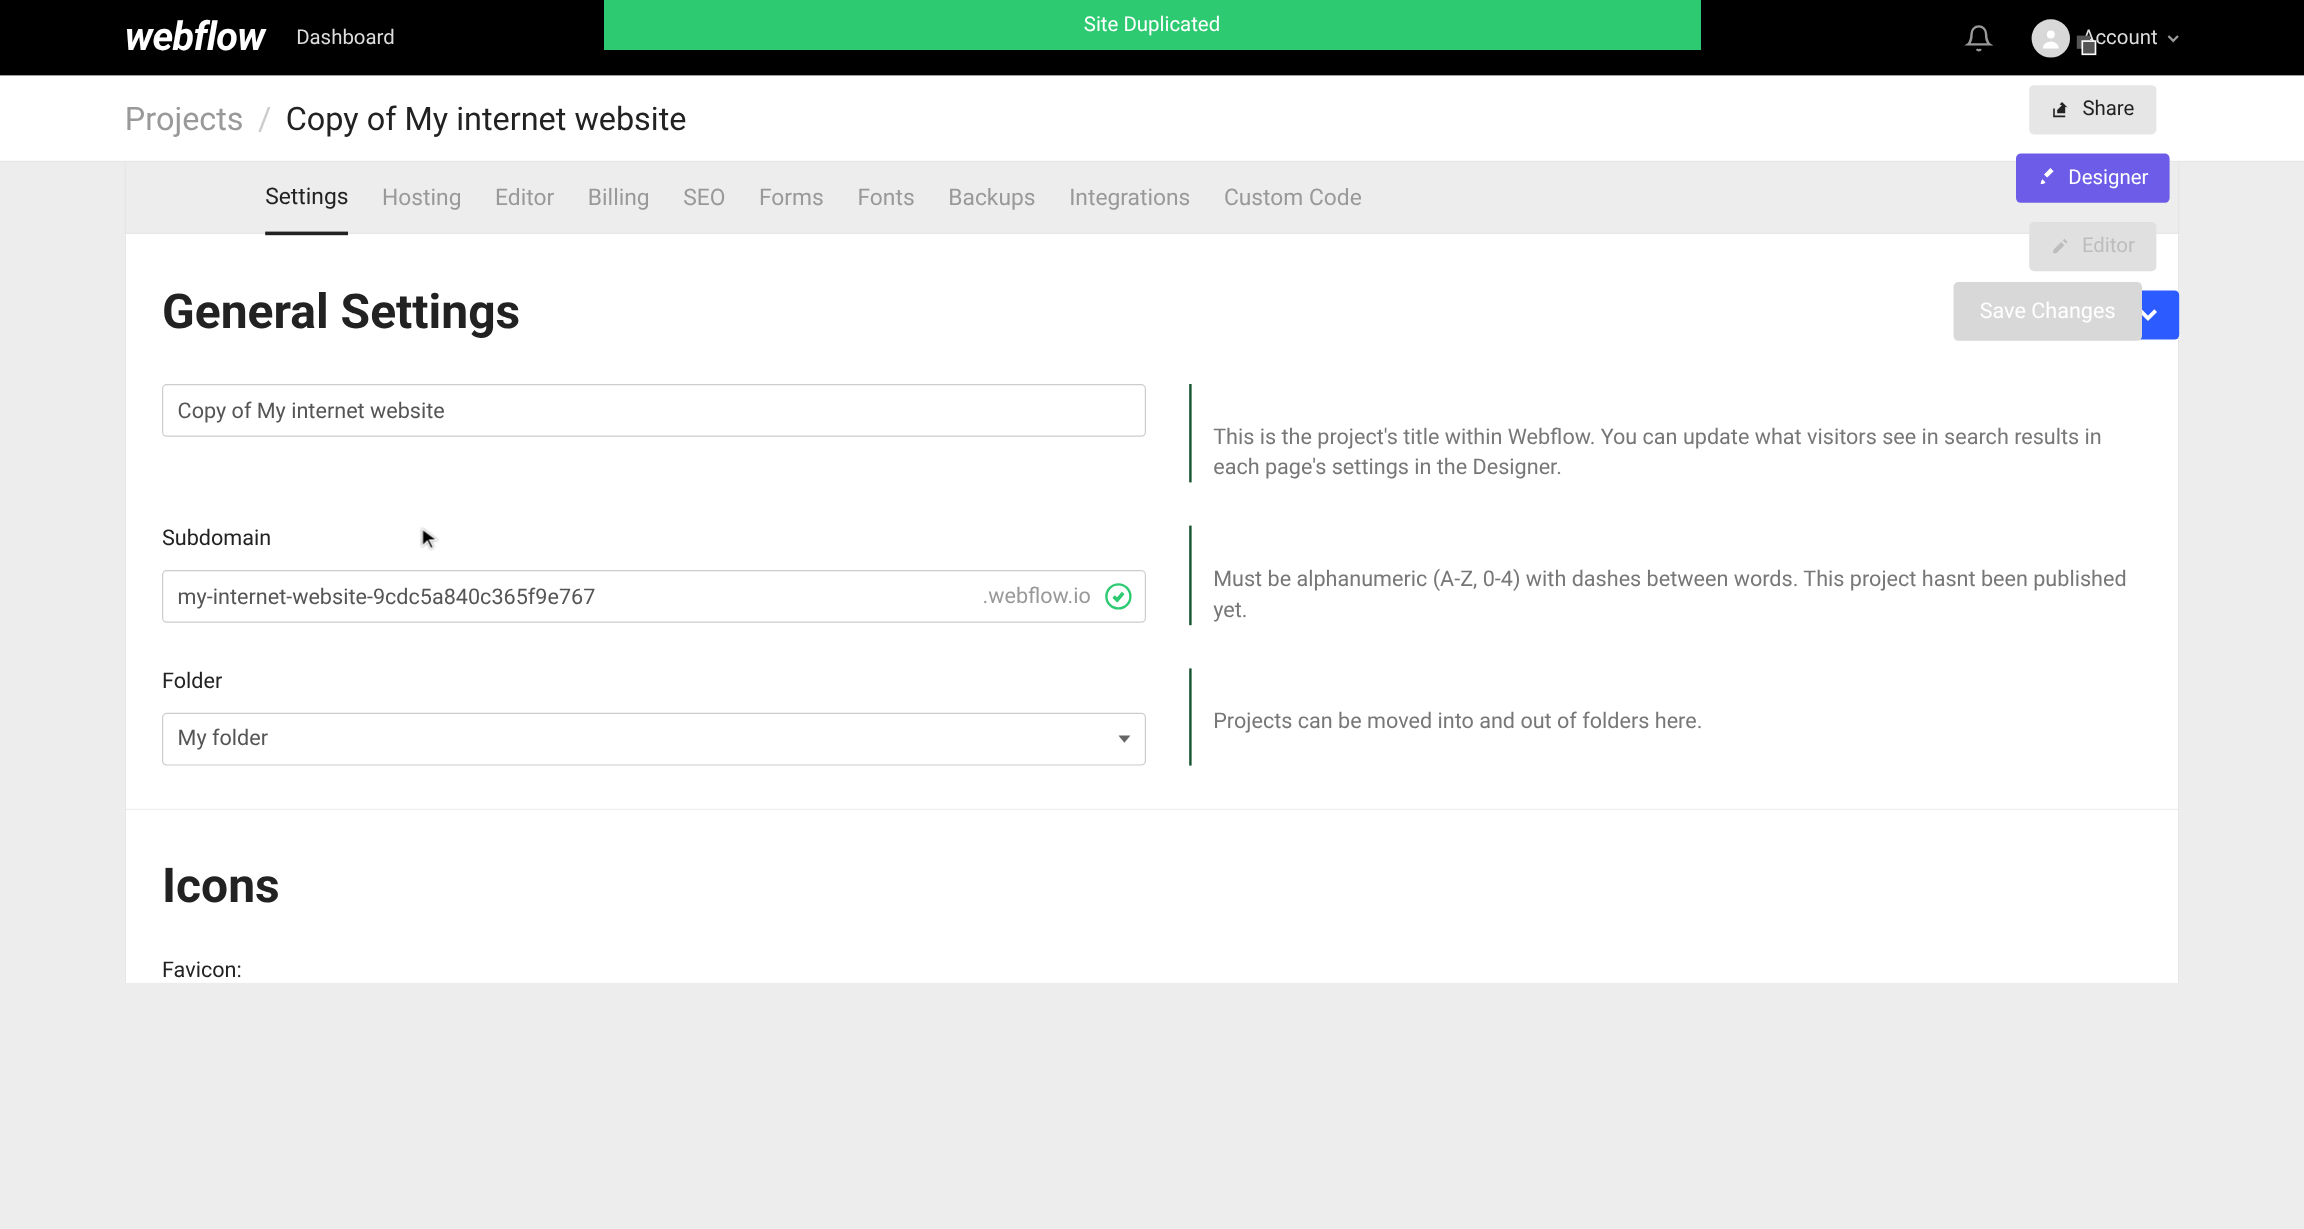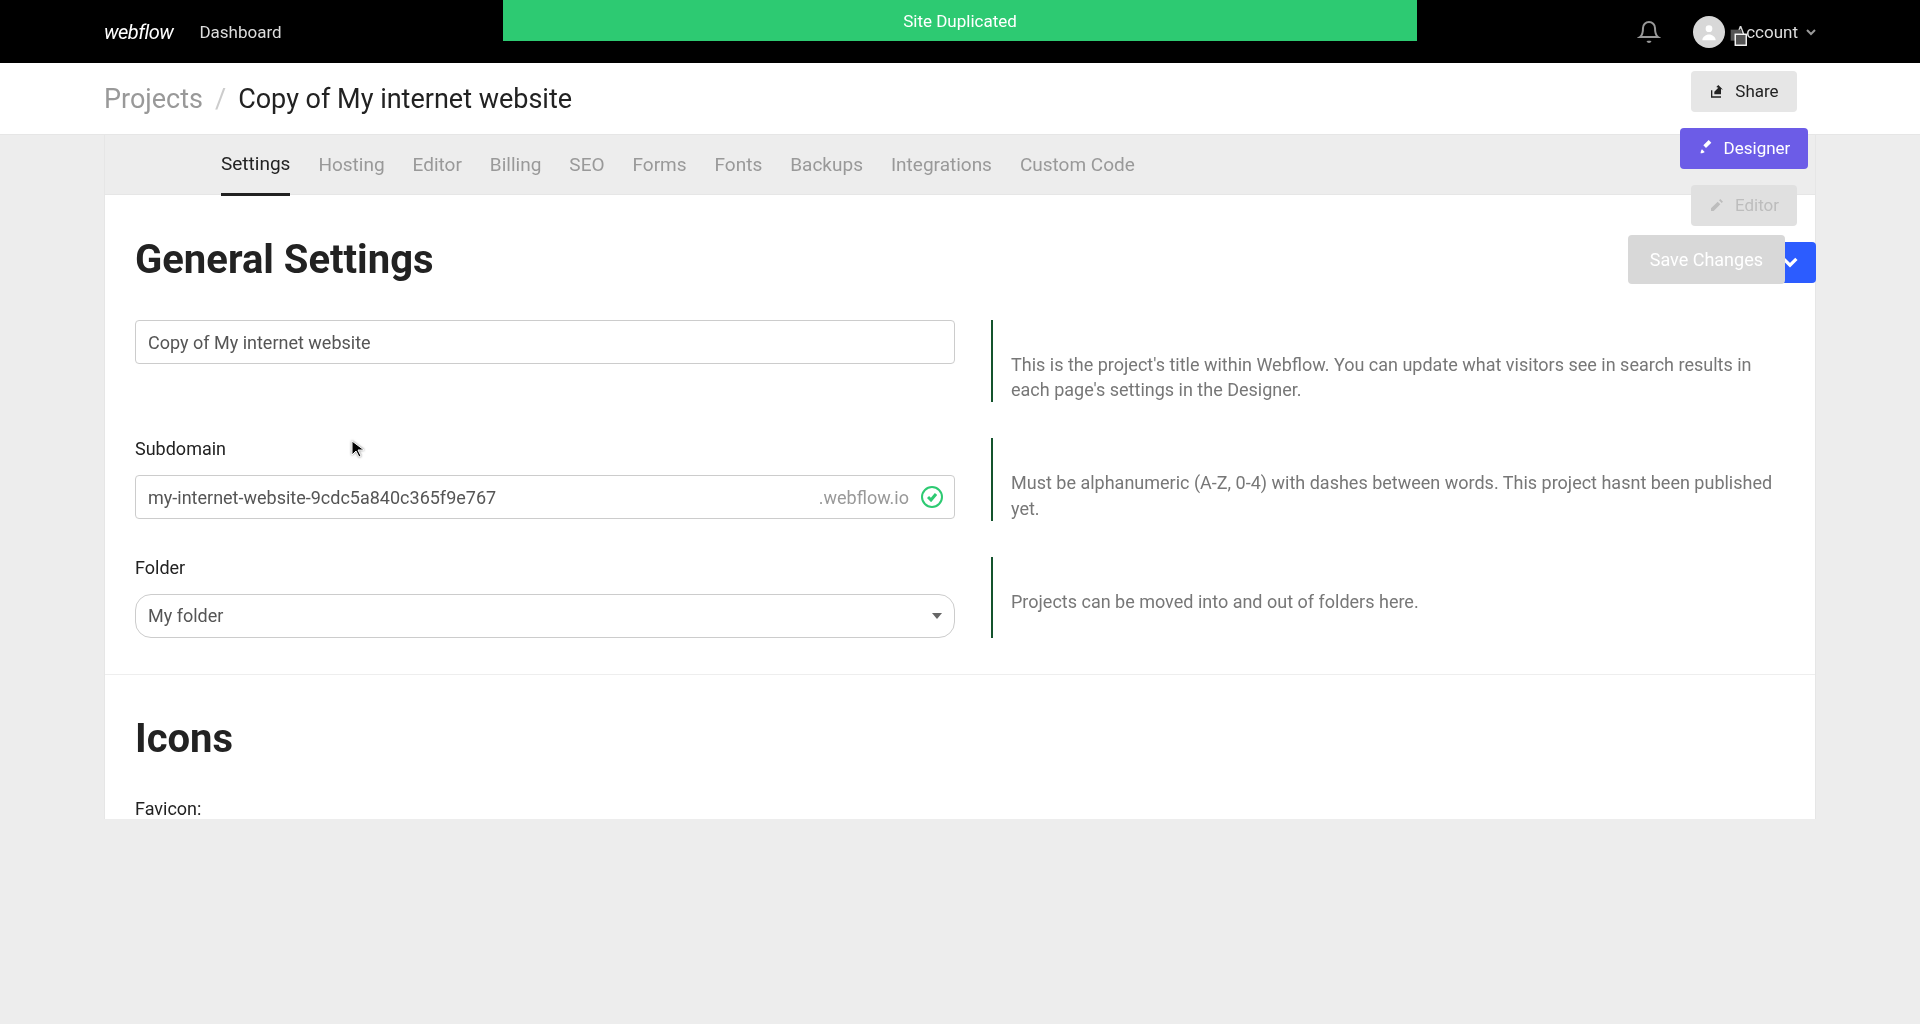--- a/index.html
+++ b/index.html
@@ -9,21 +9,21 @@
   position: fixed; top: 0; left: 50%; transform: translateX(-50%);
   width: 914px; height: 41px; background: #2dca72; color: #fff;
   display: flex; align-items: center; justify-content: center;
   font-size: 17px; z-index: 100;
 }
 
 .topbar {
   background: #000; height: 63px; display: flex; align-items: center;
   padding: 0 104px;
 }
-.logo { color: #fff; font-weight: 400; font-size: 20px; letter-spacing: -0.5px; font-style: italic; }
+.logo { color: #fff; font-weight: 700; font-size: 33px; letter-spacing: -0.5px; font-style: italic; }
 .topnav { margin-left: 26px; color: #ddd; font-size: 17px; }
 .topbar-spacer { flex: 1; }
 .bell { width: 24px; height: 24px; stroke: #999; fill: none; stroke-width: 2; margin-right: 32px; }
 .avatar { width: 32px; height: 32px; border-radius: 50%; background: #d8d8d8; display: flex; align-items: center; justify-content: center; margin-right: 10px; }
 .avatar svg { width: 20px; height: 20px; fill: #fff; }
 .account { color: #ddd; font-size: 17px; display: flex; align-items: center; gap: 8px; }
 .chevd { width: 10px; height: 10px; }
 
 .header {
   background: #fff; display: flex; align-items: center;
@@ -67,21 +67,21 @@
 .field-label { font-size: 18px; color: #222; margin-bottom: 16px; }
 .text-input {
   width: 100%; height: 44px; border: 1px solid #ccc; border-radius: 4px;
   padding: 0 12px; font-size: 18px; color: #555;
 }
 .subd-wrap { position: relative; }
 .subd-suffix { position: absolute; right: 46px; top: 50%; transform: translateY(-50%); color: #999; font-size: 18px; }
 .subd-check { position: absolute; right: 12px; top: 50%; transform: translateY(-50%); width: 22px; height: 22px; border: 2px solid #2dca72; border-radius: 50%; display: flex; align-items: center; justify-content: center; }
 .subd-check svg { width: 10px; height: 10px; stroke: #2dca72; stroke-width: 3; fill: none; }
 .help-text { color: #777; font-size: 18px; line-height: 1.4; }
-.select { width: 100%; height: 44px; border: 1px solid #ccc; border-radius: 16px; padding: 0 12px; font-size: 18px; color: #555; background: #fff; display: flex; align-items: center; justify-content: space-between; }
+.select { width: 100%; height: 44px; border: 1px solid #ccc; border-radius: 4px; padding: 0 12px; font-size: 18px; color: #555; background: #fff; display: flex; align-items: center; justify-content: space-between; }
 .select svg { width: 10px; height: 10px; fill: #666; }
 
 .divider { border-top: 1px solid #eee; margin: 20px -30px 40px -30px; }
 
 .cursor { position: fixed; left: 351px; top: 440px; width: 14px; height: 18px; pointer-events: none; z-index: 200; }
 .cursor svg { filter: drop-shadow(0 0 1px rgba(0,0,0,0.5)); }
 </style>
 </head>
 <body>
 

